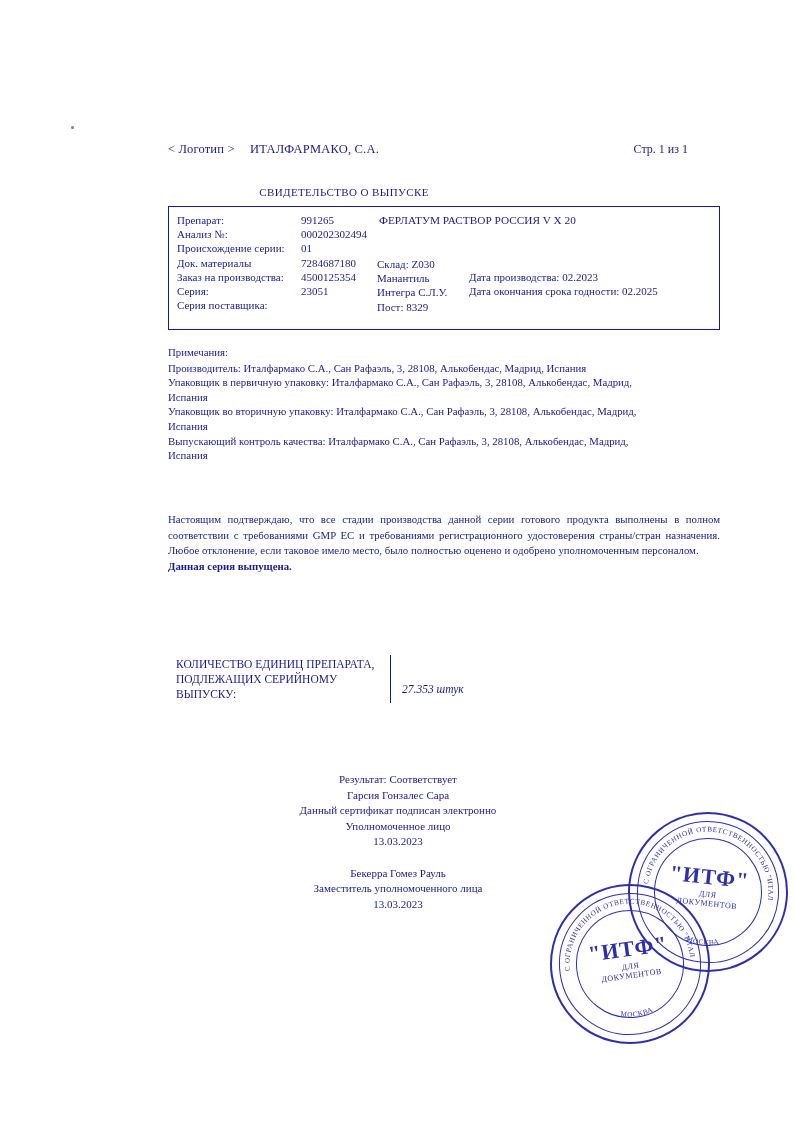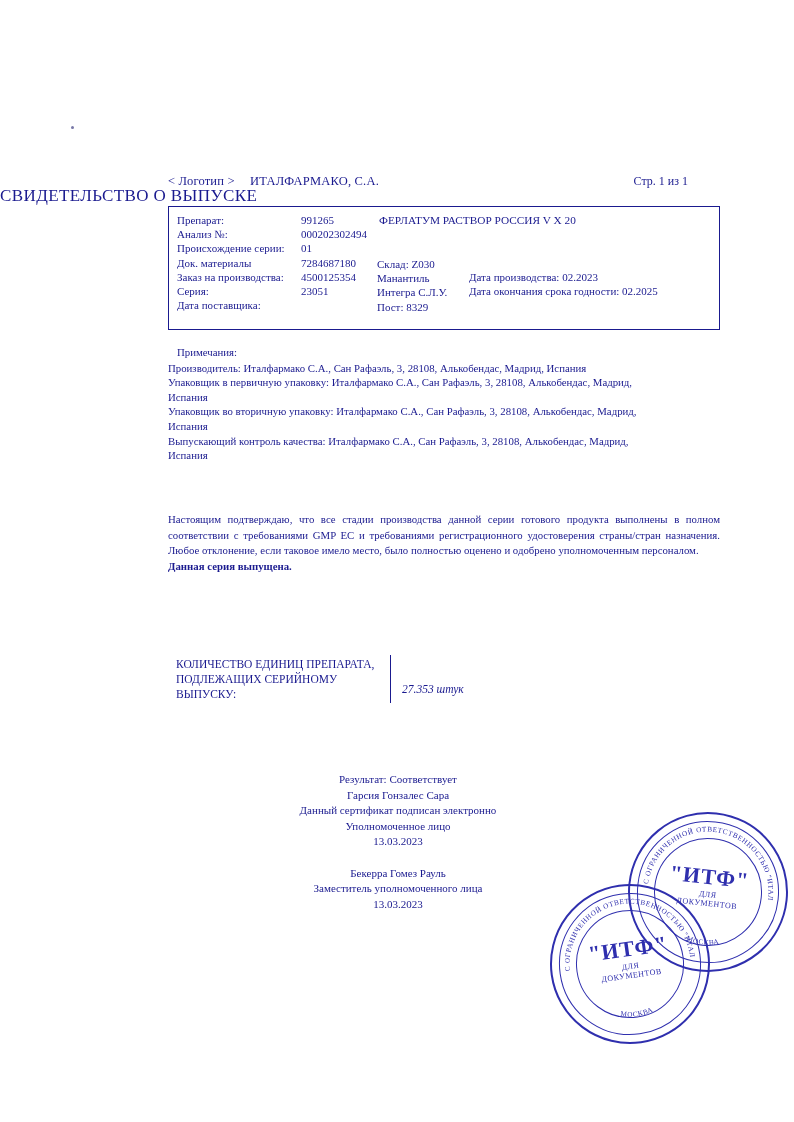--- a/index.html
+++ b/index.html
@@ -35,32 +35,31 @@
   
   .hdr {
     position: absolute;
     left: 168px;
     top: 142px;
     width: 520px;
     display: flex;
     align-items: flex-end;
     justify-content: space-between;
     font-size: 12.5px;
-    margin-top: 32px;
   }
   .hdr-left { letter-spacing: .2px; }
   .hdr-logo { margin-right: 12px; }
   .hdr-right { font-size: 12px; }
 
   .doc-title {
     position: absolute;
     left: 0; top: 186px;
     width: 688px;
-    text-align: left;
-    font-size: 17px;
+    text-align: center;
+    font-size: 11px;
     letter-spacing: .4px;
   }
 
   
   .box {
     position: absolute;
     left: 168px;
     top: 206px;
     width: 552px;
     height: 124px;
@@ -110,21 +109,21 @@
   
   .notes {
     position: absolute;
     left: 168px;
     top: 345px;
     width: 560px;
     font-size: 10.8px;
     line-height: 14.6px;
   }
   .notes .note-line { margin: 0; }
-  .notes .note-title { margin-bottom: 1px; margin-left: 9px; }
+  .notes .note-title { margin-bottom: 1px; }
 
   
   .statement {
     position: absolute;
     left: 168px;
     top: 512px;
     width: 552px;
     font-size: 10.8px;
     line-height: 15.5px;
     text-align: justify;
@@ -263,21 +262,21 @@
 
   <div class="box">
     <div class="box-inner">
       <div class="col-a">
         <div class="row">Препарат:</div>
         <div class="row">Анализ №:</div>
         <div class="row">Происхождение серии:</div>
         <div class="row">Док. материалы</div>
         <div class="row">Заказ на производства:</div>
         <div class="row">Серия:</div>
-        <div class="row">Дата поставщика:</div>
+        <div class="row">Серия поставщика:</div>
       </div>
       <div class="col-b">
         <div class="row">991265</div>
         <div class="row">000202302494</div>
         <div class="row">01</div>
         <div class="row">7284687180</div>
         <div class="row">4500125354</div>
         <div class="row">23051</div>
         <div class="row"></div>
       </div>

